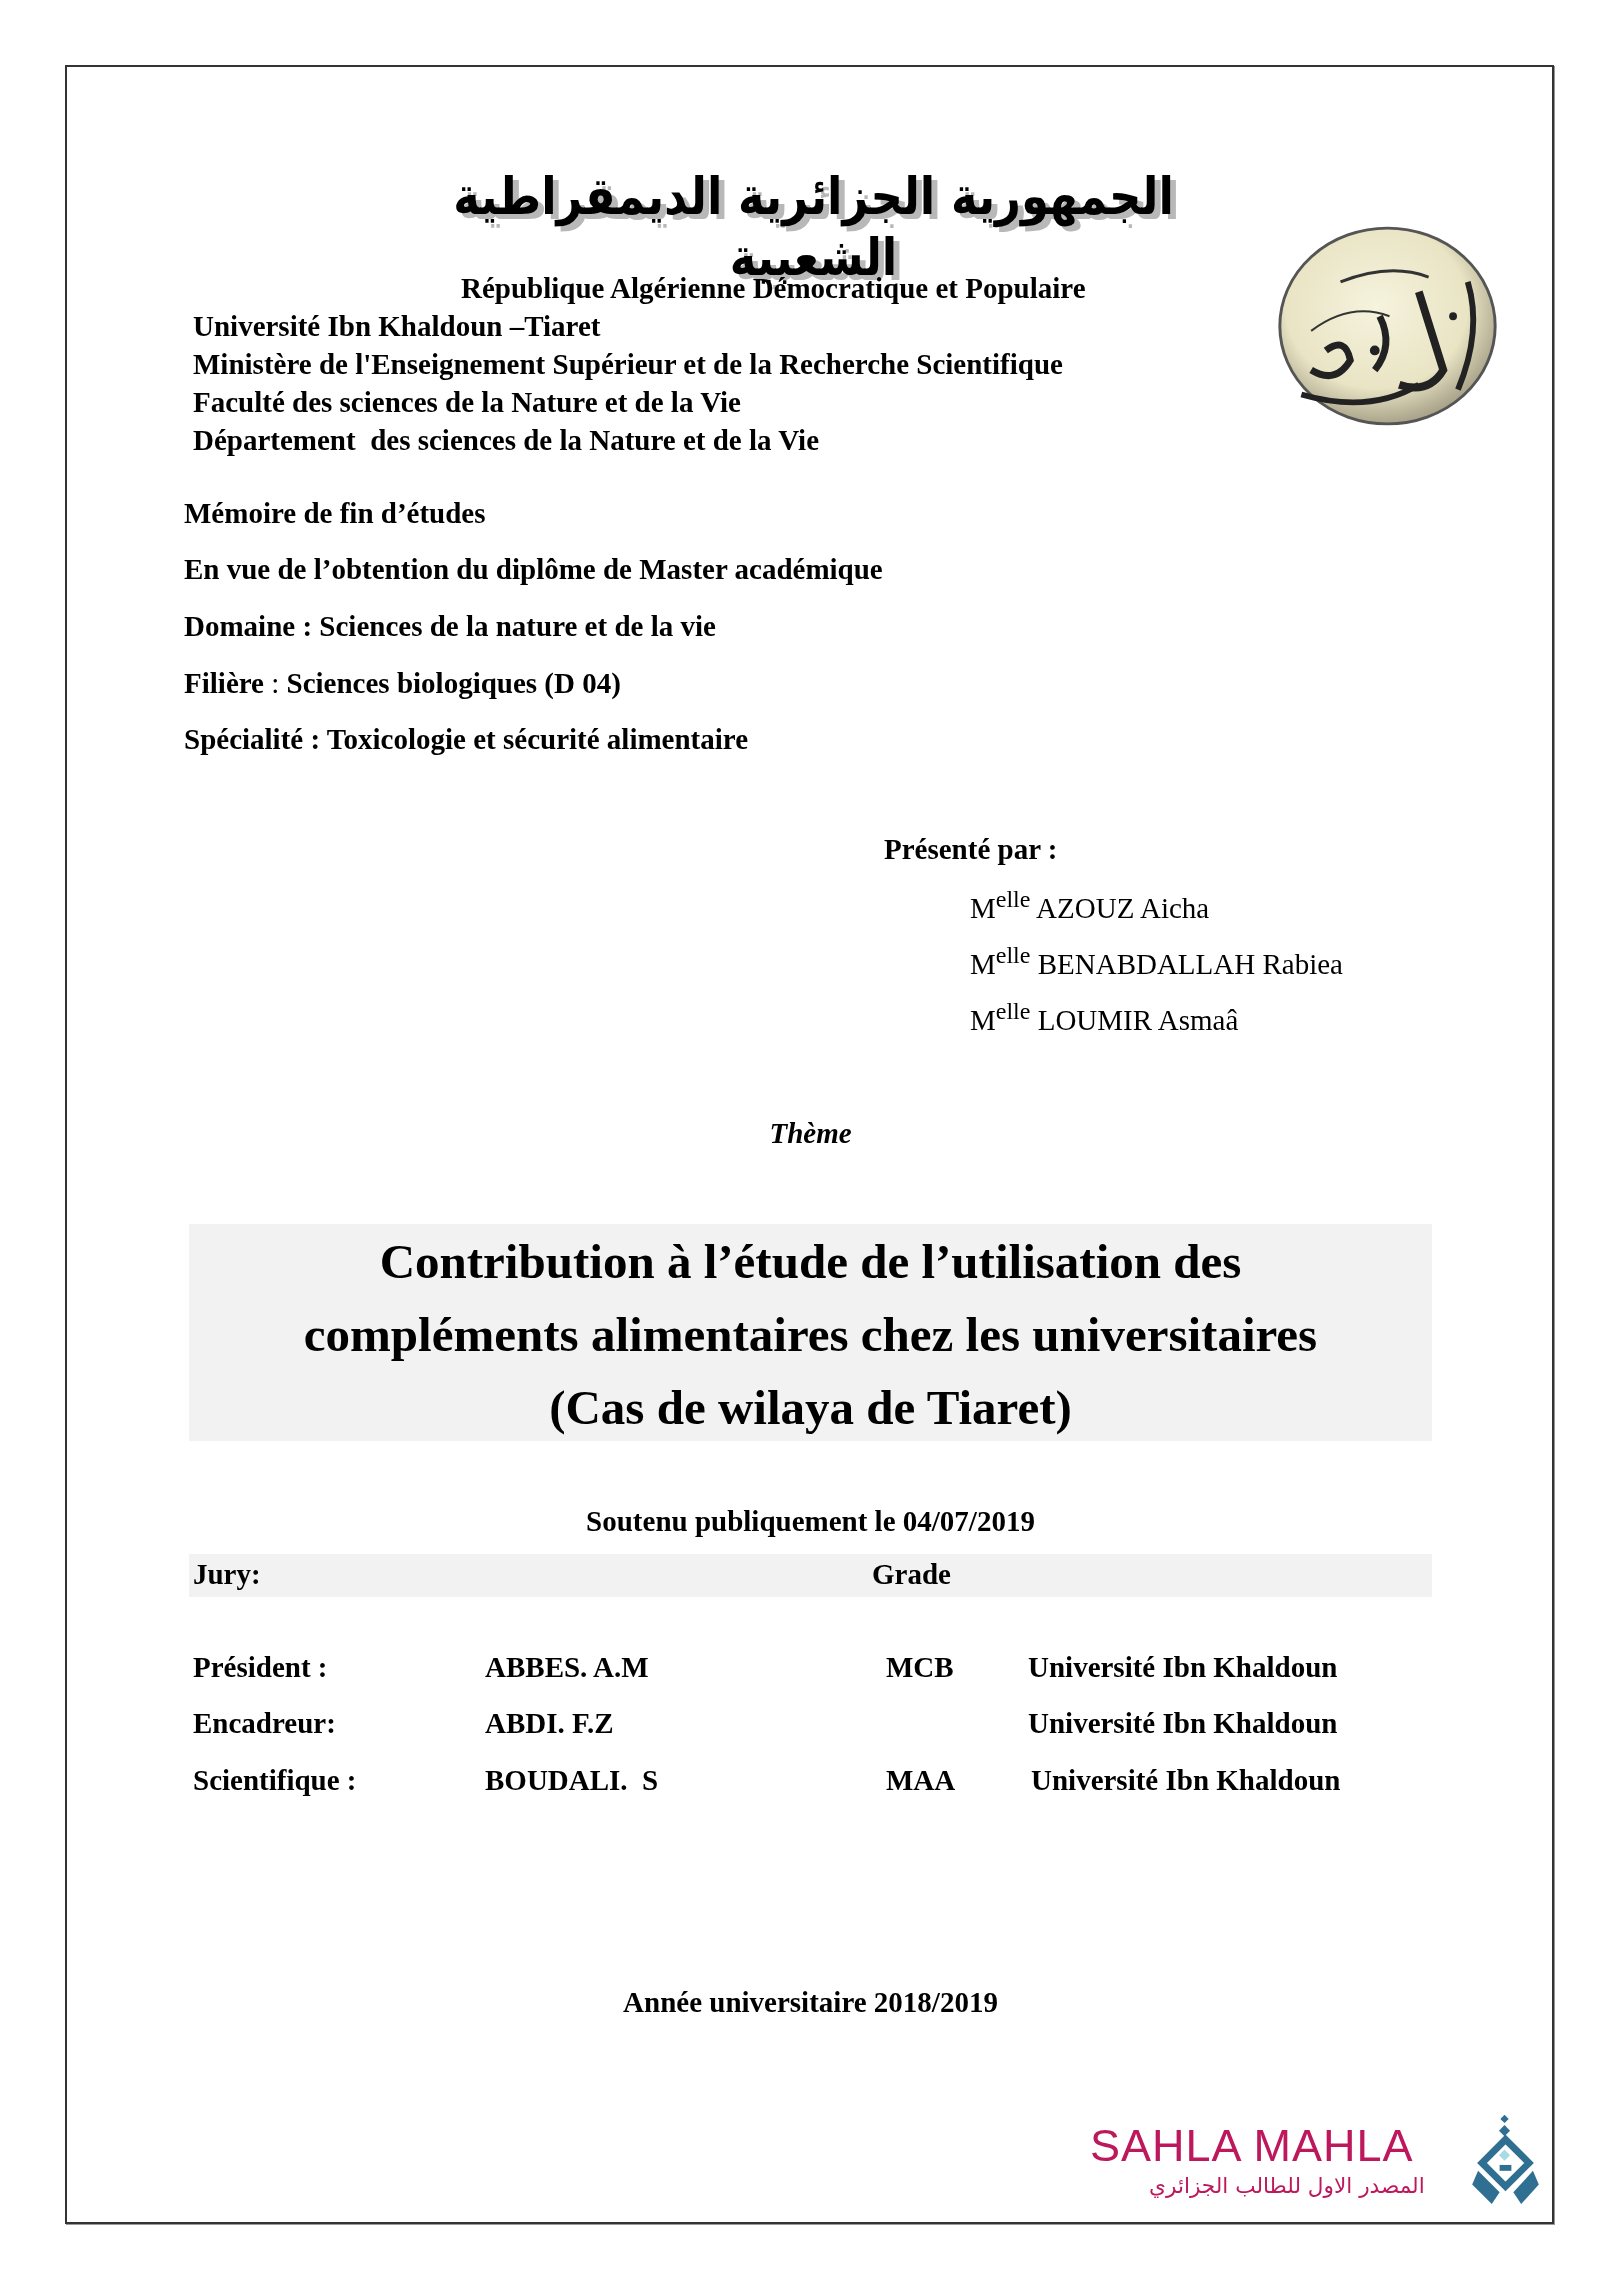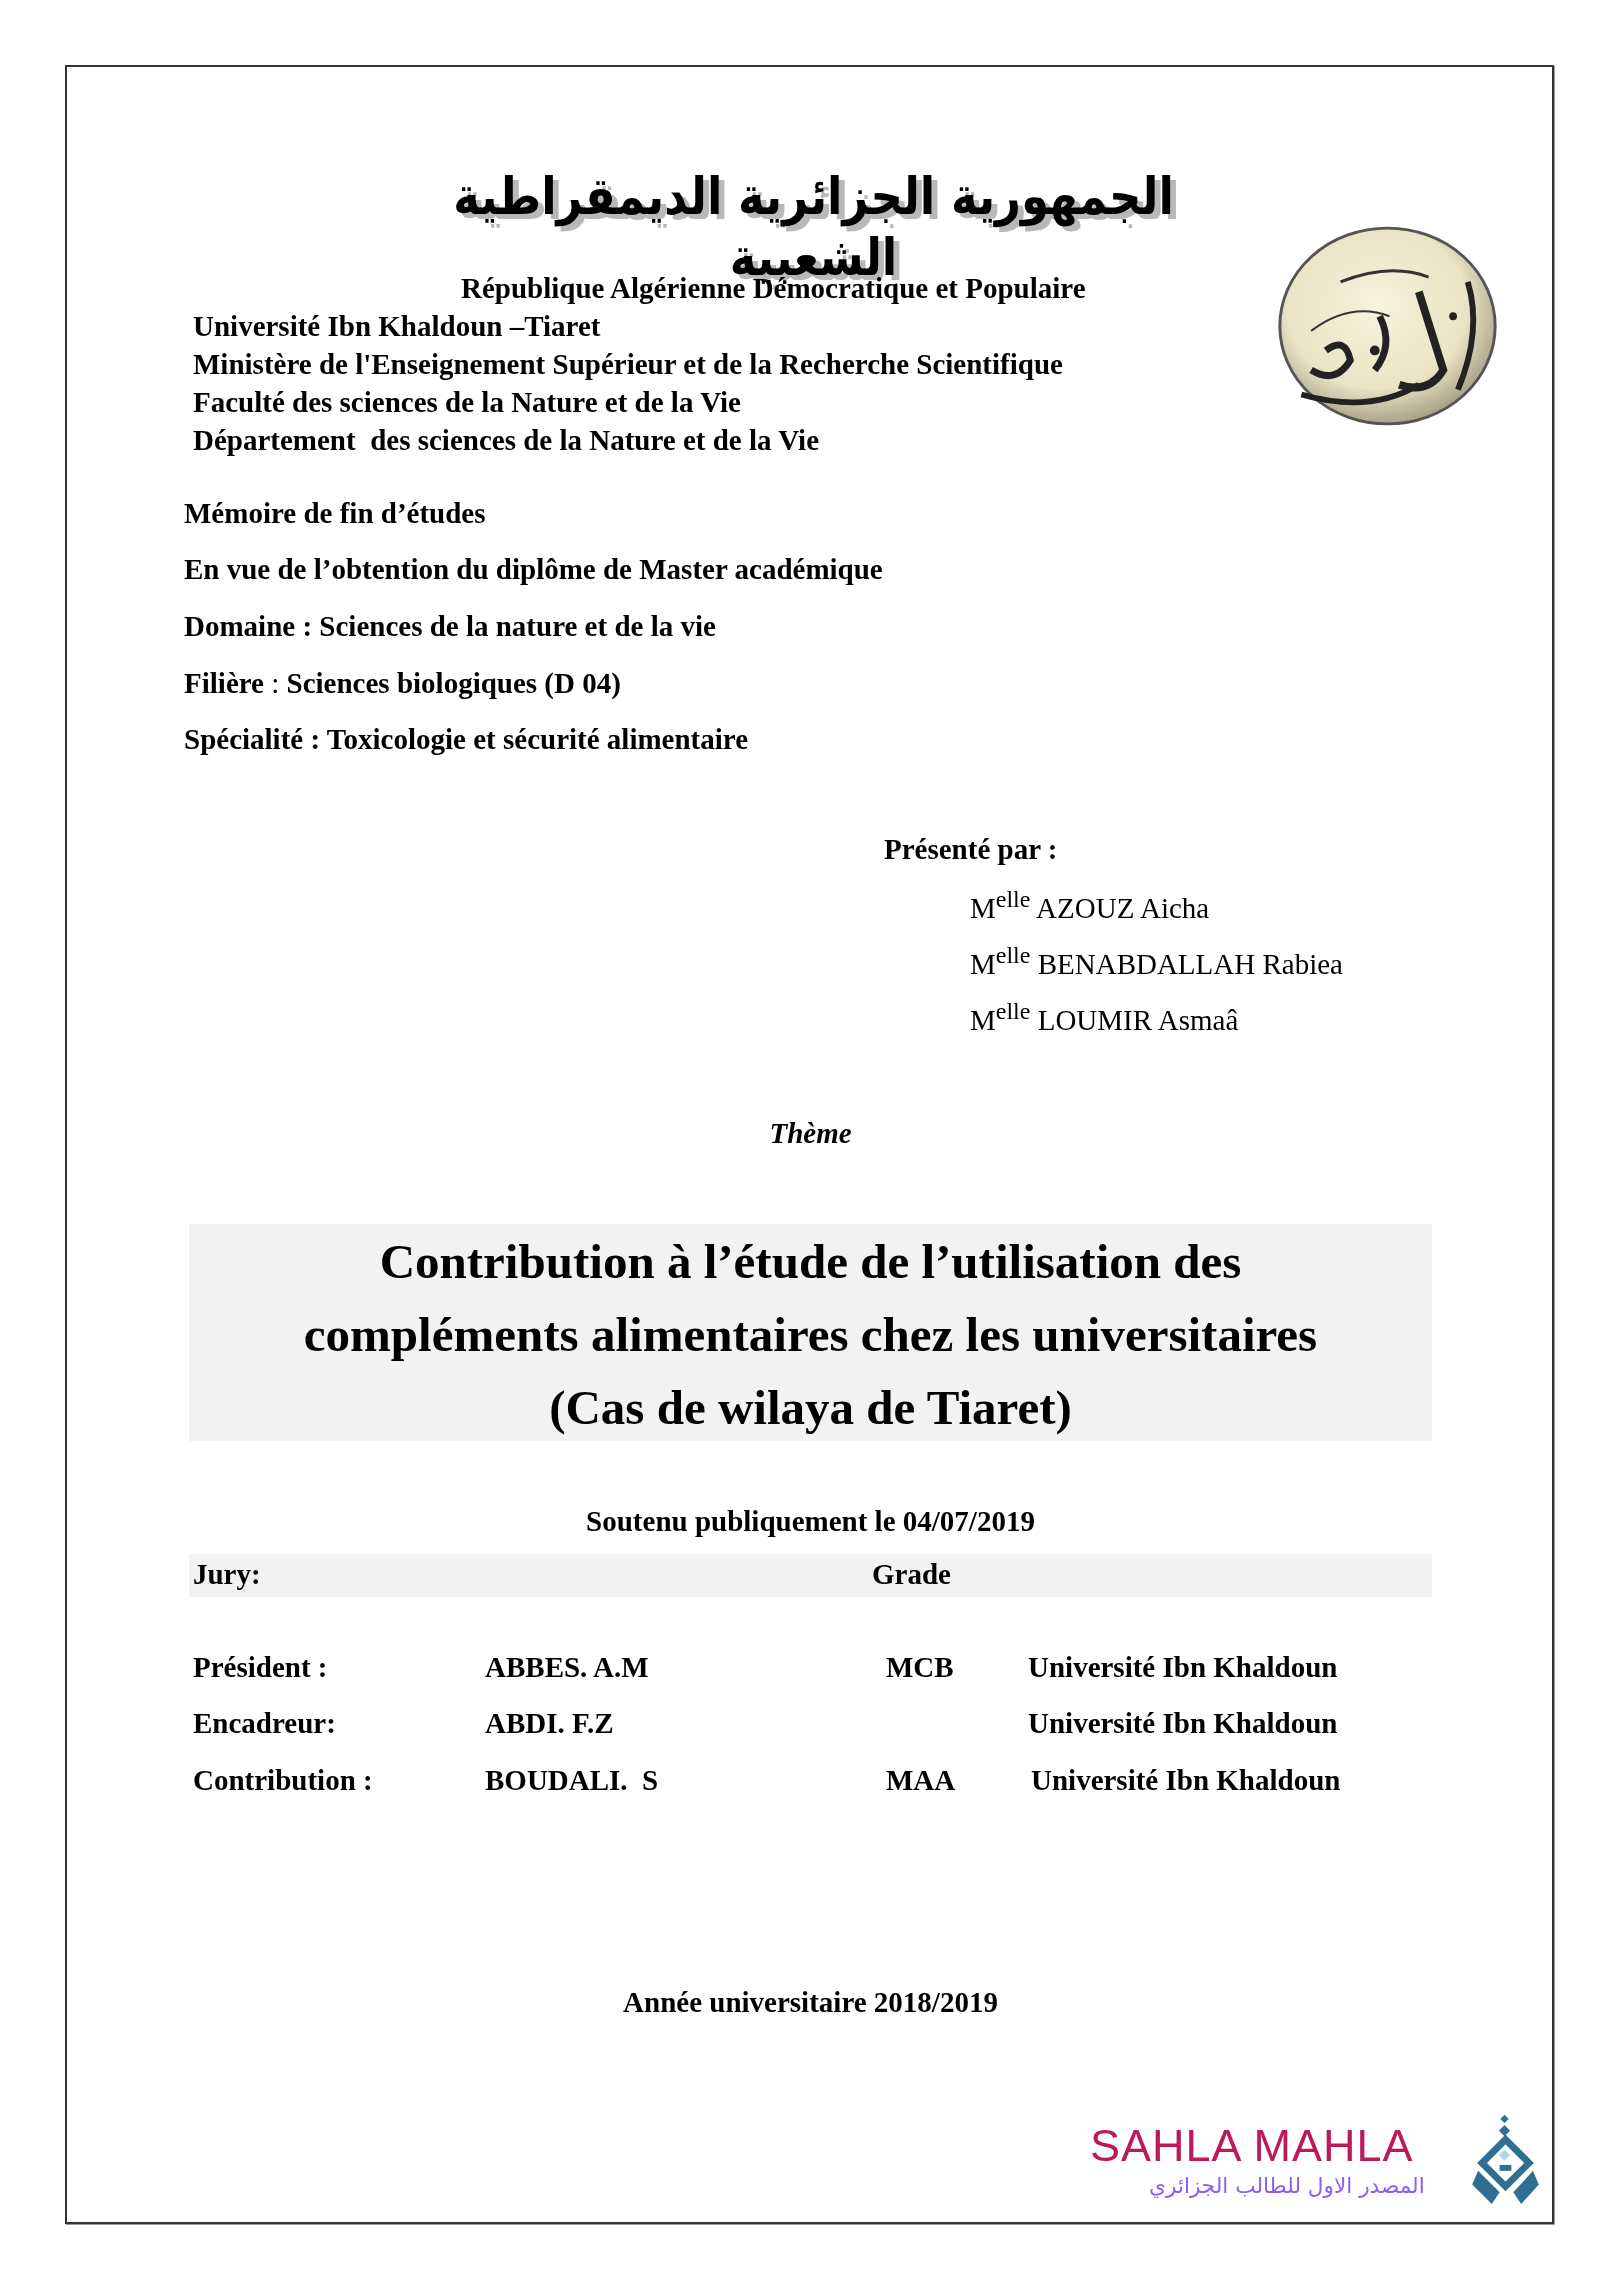--- a/index.html
+++ b/index.html
@@ -28,21 +28,21 @@
   .soutenu { left:189px; top:1505px; width:1243px; text-align:center; font-weight:bold; font-size:29px; }
   .jury-bar { left:189px; top:1554px; width:1243px; height:43px; background:#f2f2f2; }
   .jury-bar span { position:absolute; top:3.9px; font-weight:bold; font-size:29px; }
   .jury-row { left:193px; width:1239px; height:39px; font-weight:bold; font-size:29px; }
   .jury-row span { position:absolute; top:0; white-space:pre; }
   .year { left:189px; top:1986px; width:1243px; text-align:center; font-weight:bold; font-size:29px; }
   .sahla { left:1090px; top:2112px; width:451px; height:98px; }
   .sahla .en { position:absolute; left:0; top:7.8px; font-family:"Liberation Sans", sans-serif;
                font-size:45px; color:#be185d; letter-spacing:1px; }
   .sahla .ar { position:absolute; left:5.9px; top:61px; width:382px; text-align:center;
-               font-family:"DejaVu Sans", sans-serif; font-size:21.6px; color:#8b5cf6; direction:rtl; }
+               font-family:"DejaVu Sans", sans-serif; font-size:21.6px; color:#be185d; direction:rtl; }
   .sahla .mark { position:absolute; left:380px; top:2px; width:71px; height:96px; }
 </style>
 </head>
 <body>
 
 <div class="page-frame"></div>
 
 <div class="abs arabic-title">الجمهورية الجزائرية الديمقراطية الشعبية</div>
 
 <div class="abs logo">
@@ -115,21 +115,21 @@
   <span style="left:693px;">MCB</span>
   <span style="left:835px;">Université Ibn Khaldoun</span>
 </div>
 <div class="abs jury-row" style="top:1707px;">
   <span style="left:0;">Encadreur:</span>
   <span style="left:292px;">ABDI. F.Z</span>
   <span style="left:693px;"></span>
   <span style="left:835px;">Université Ibn Khaldoun</span>
 </div>
 <div class="abs jury-row" style="top:1764px;">
-  <span style="left:0;">Contribution :</span>
+  <span style="left:0;">Scientifique :</span>
   <span style="left:292px;">BOUDALI.  S</span>
   <span style="left:693px;">MAA</span>
   <span style="left:838px;">Université Ibn Khaldoun</span>
 </div>
 
 <div class="abs year">Année universitaire 2018/2019</div>
 
 <div class="abs sahla">
   <span class="en">SAHLA MAHLA</span>
   <span class="ar">المصدر الاول للطالب الجزائري</span>

